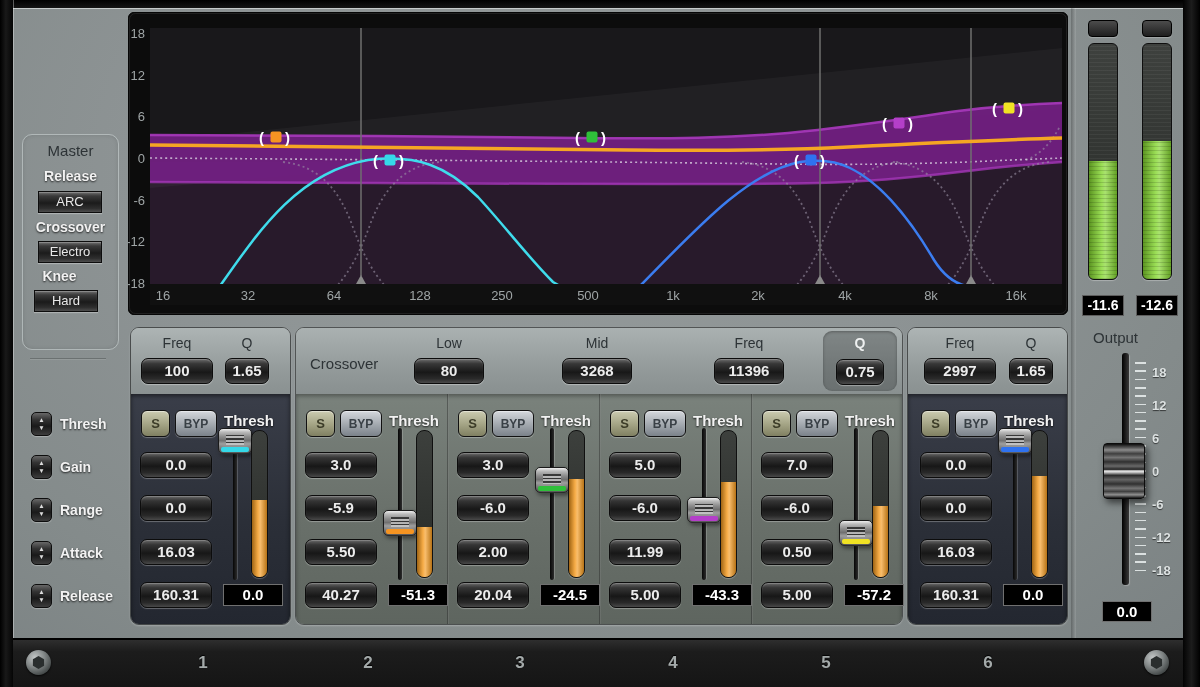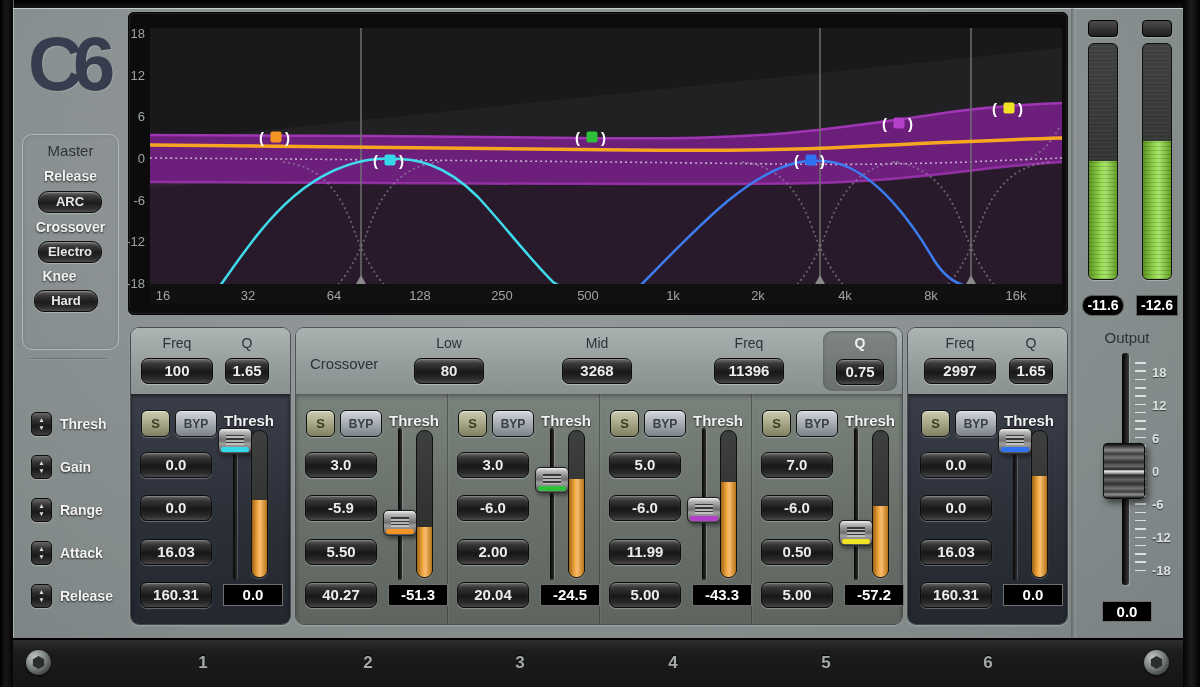--- a/index.html
+++ b/index.html
@@ -21,21 +21,21 @@
   .wht { color:#f2f2f2; font-weight:bold; text-shadow:0 1px 2px rgba(0,0,0,.8); }
 
   
   .logo { position:absolute; left:28px; top:18px; width:100px; height:92px; font-size:76px; font-weight:bold;
     color:#363d4e; letter-spacing:-10px; text-shadow:1px 1px 1px rgba(255,255,255,.18); line-height:92px; }
 
   
   .master-box { position:absolute; left:22px; top:134px; width:97px; height:216px; border:1px solid rgba(225,232,232,.45); border-radius:10px; box-shadow:inset 0 0 4px rgba(0,0,0,.12); }
   .mtitle { position:absolute; left:0; width:100%; text-align:center; font-size:15px; }
   .mlabel { position:absolute; left:0; width:100%; text-align:center; font-size:14px; }
-  .mbtn { position:absolute; width:64px; left:17px; height:22px; border:1px solid #0d0d0d; border-radius:10px; color:#e8e8e8; font-size:13px; font-weight:bold; text-align:center; line-height:20px; cursor:pointer;
+  .mbtn { position:absolute; width:64px; left:17px; height:22px; border:1px solid #0d0d0d; border-radius:0; color:#e8e8e8; font-size:13px; font-weight:normal; text-align:center; line-height:20px; cursor:pointer;
     background:linear-gradient(180deg,#6e6e6e 0%,#3a3a3a 20%,#1b1b1b 55%,#2e2e2e 82%,#4d4d4d 100%);
     box-shadow:0 1px 1px rgba(255,255,255,.3), inset 0 1px 1px rgba(255,255,255,.25); }
   .sep-line { position:absolute; left:30px; top:358px; width:76px; height:2px; background:linear-gradient(180deg,#565c5c,#aab0b0); }
 
   
   .prow { position:absolute; left:31px; width:95px; height:24px; }
   .stepper { position:absolute; left:0; top:0; width:21px; height:24px; border:1px solid #0d0d0d; border-radius:5px; cursor:pointer;
     background:linear-gradient(180deg,#686868 0%,#333 30%,#191919 60%,#3d3d3d 100%);
     box-shadow:0 1px 1px rgba(255,255,255,.3); color:#ddd; font-size:6.5px; line-height:1; text-align:center; padding-top:4px; }
   .stepper span { display:block; height:8px; }
@@ -86,21 +86,21 @@
   .readout { position:absolute; left:93px; top:257px; width:60px; height:22px; background:#000; border:1px solid #707070; color:#fff; font-size:15px; font-weight:bold; text-align:center; line-height:20px; }
 
   
   .clipbtn { position:absolute; top:20px; width:30px; height:17px; border:1px solid #000; border-radius:4px; cursor:pointer;
     background:linear-gradient(180deg,#4c4c4c 0%,#1f1f1f 100%); box-shadow:0 1px 1px rgba(255,255,255,.25); }
   .mmeter { position:absolute; top:43px; width:30px; height:237px; border:1px solid #0f0f0f; border-radius:6px; overflow:hidden;
     background:repeating-linear-gradient(0deg, rgba(255,255,255,.05) 0 1px, transparent 1px 4px), linear-gradient(180deg,#3e413e,#252825); box-shadow:0 1px 1px rgba(255,255,255,.3); }
   .mmeter .gfill { position:absolute; left:0; right:0; bottom:0;
     background-image:repeating-linear-gradient(0deg, rgba(0,0,0,.14) 0 1px, transparent 1px 4px), linear-gradient(90deg, rgba(0,0,0,.3) 0%, rgba(255,255,255,.18) 45%, rgba(255,255,255,.3) 58%, rgba(0,0,0,.25) 100%); }
   .mread { position:absolute; top:295px; width:42px; height:21px; background:#000; border:1px solid #5e5e5e; color:#fff; font-size:14px; font-weight:bold; text-align:center; line-height:19px; }
-  .out-label { position:absolute; left:1093px; top:329px; width:68px; text-align:center; font-size:15px; }
+  .out-label { position:absolute; left:1093px; top:329px; width:68px; font-size:15px; }
   .otrack { position:absolute; left:1122px; top:353px; width:7px; height:232px; border-radius:3px; background:linear-gradient(90deg,#000,#3a3a3a); box-shadow:1px 1px 1px rgba(255,255,255,.25); cursor:pointer; }
   .oticks { position:absolute; left:1135px; top:362px; width:11px; height:216px;
     background:repeating-linear-gradient(180deg, rgba(235,240,240,.85) 0 1.6px, transparent 1.6px 8.31px); }
   .oscale { position:absolute; left:1152px; width:30px; height:14px; font-size:13px; font-weight:bold; color:#dde2e2; text-shadow:0 1px 1px rgba(0,0,0,.6); }
   .oknob { position:absolute; left:1103px; top:443px; width:42px; height:56px; border-radius:4px; border:1px solid #0c0c0c; cursor:grab;
     background:linear-gradient(180deg,#0e0e0e 0%,#5a5a5a 7%,#8b8b8b 11%,#3f3f3f 18%,#757575 25%,#303030 33%,#686868 41%,#262626 47%,#ededed 50%,#b8b8b8 53%,#2b2b2b 58%,#646464 66%,#303030 74%,#757575 82%,#404040 88%,#909090 94%,#161616 100%);
     box-shadow:3px 4px 7px rgba(0,0,0,.55); }
   .oread { position:absolute; left:1102px; top:601px; width:50px; height:21px; background:#000; border:1px solid #707070; color:#fff; font-size:15px; font-weight:bold; text-align:center; line-height:19px; }
   .crease { position:absolute; left:1071px; top:8px; width:5px; height:630px; background:linear-gradient(90deg, rgba(0,0,0,.22), rgba(255,255,255,.14)); }
 
@@ -116,21 +116,20 @@
 </head>
 <body>
 
 <div id="root">
   <div class="panel"></div>
   <div class="edge-top"></div>
   <div class="edge-left"></div>
   <div class="edge-right"></div>
   <div class="crease"></div>
 
-  <div class="logo">C6</div>
 
   <div class="master-box"></div>
   <div class="mtitle dkt" style="top:142px; left:22px; width:97px;">Master</div>
   <div class="mlabel wht" style="top:168px; left:22px; width:97px;">Release</div>
   <button class="mbtn" style="top:191px; left:38px;">ARC</button>
   <div class="mlabel wht" style="top:219px; left:22px; width:97px;">Crossover</div>
   <button class="mbtn" style="top:241px; left:38px;">Electro</button>
   <div class="mlabel wht" style="top:268px; left:22px; width:75px;">Knee</div>
   <button class="mbtn" style="top:290px; left:34px;">Hard</button>
   <div class="sep-line"></div>
@@ -406,21 +405,21 @@
   </div>
 
   <button class="clipbtn" style="left:1088px;"></button>
   <button class="clipbtn" style="left:1142px;"></button>
   <div class="mmeter" style="left:1088px;">
     <div class="gfill" style="height: 118px; background-color: rgb(132, 214, 48);"></div>
   </div>
   <div class="mmeter" style="left:1142px;">
     <div class="gfill" style="height: 138px; background-color: rgb(132, 214, 48);"></div>
   </div>
-  <div class="mread" style="left:1082px;border-radius:10px;">-11.6</div>
+  <div class="mread" style="left:1082px;">-11.6</div>
   <div class="mread" style="left:1136px;">-12.6</div>
 
   <div class="out-label dkt">Output</div>
   <div class="otrack"></div>
   <div class="oticks"></div>
   <div class="oscale" style="top:365px;">18</div>
   <div class="oscale" style="top:398px;">12</div>
   <div class="oscale" style="top:431px;">6</div>
   <div class="oscale" style="top:464px;">0</div>
   <div class="oscale" style="top:497px;">-6</div>

